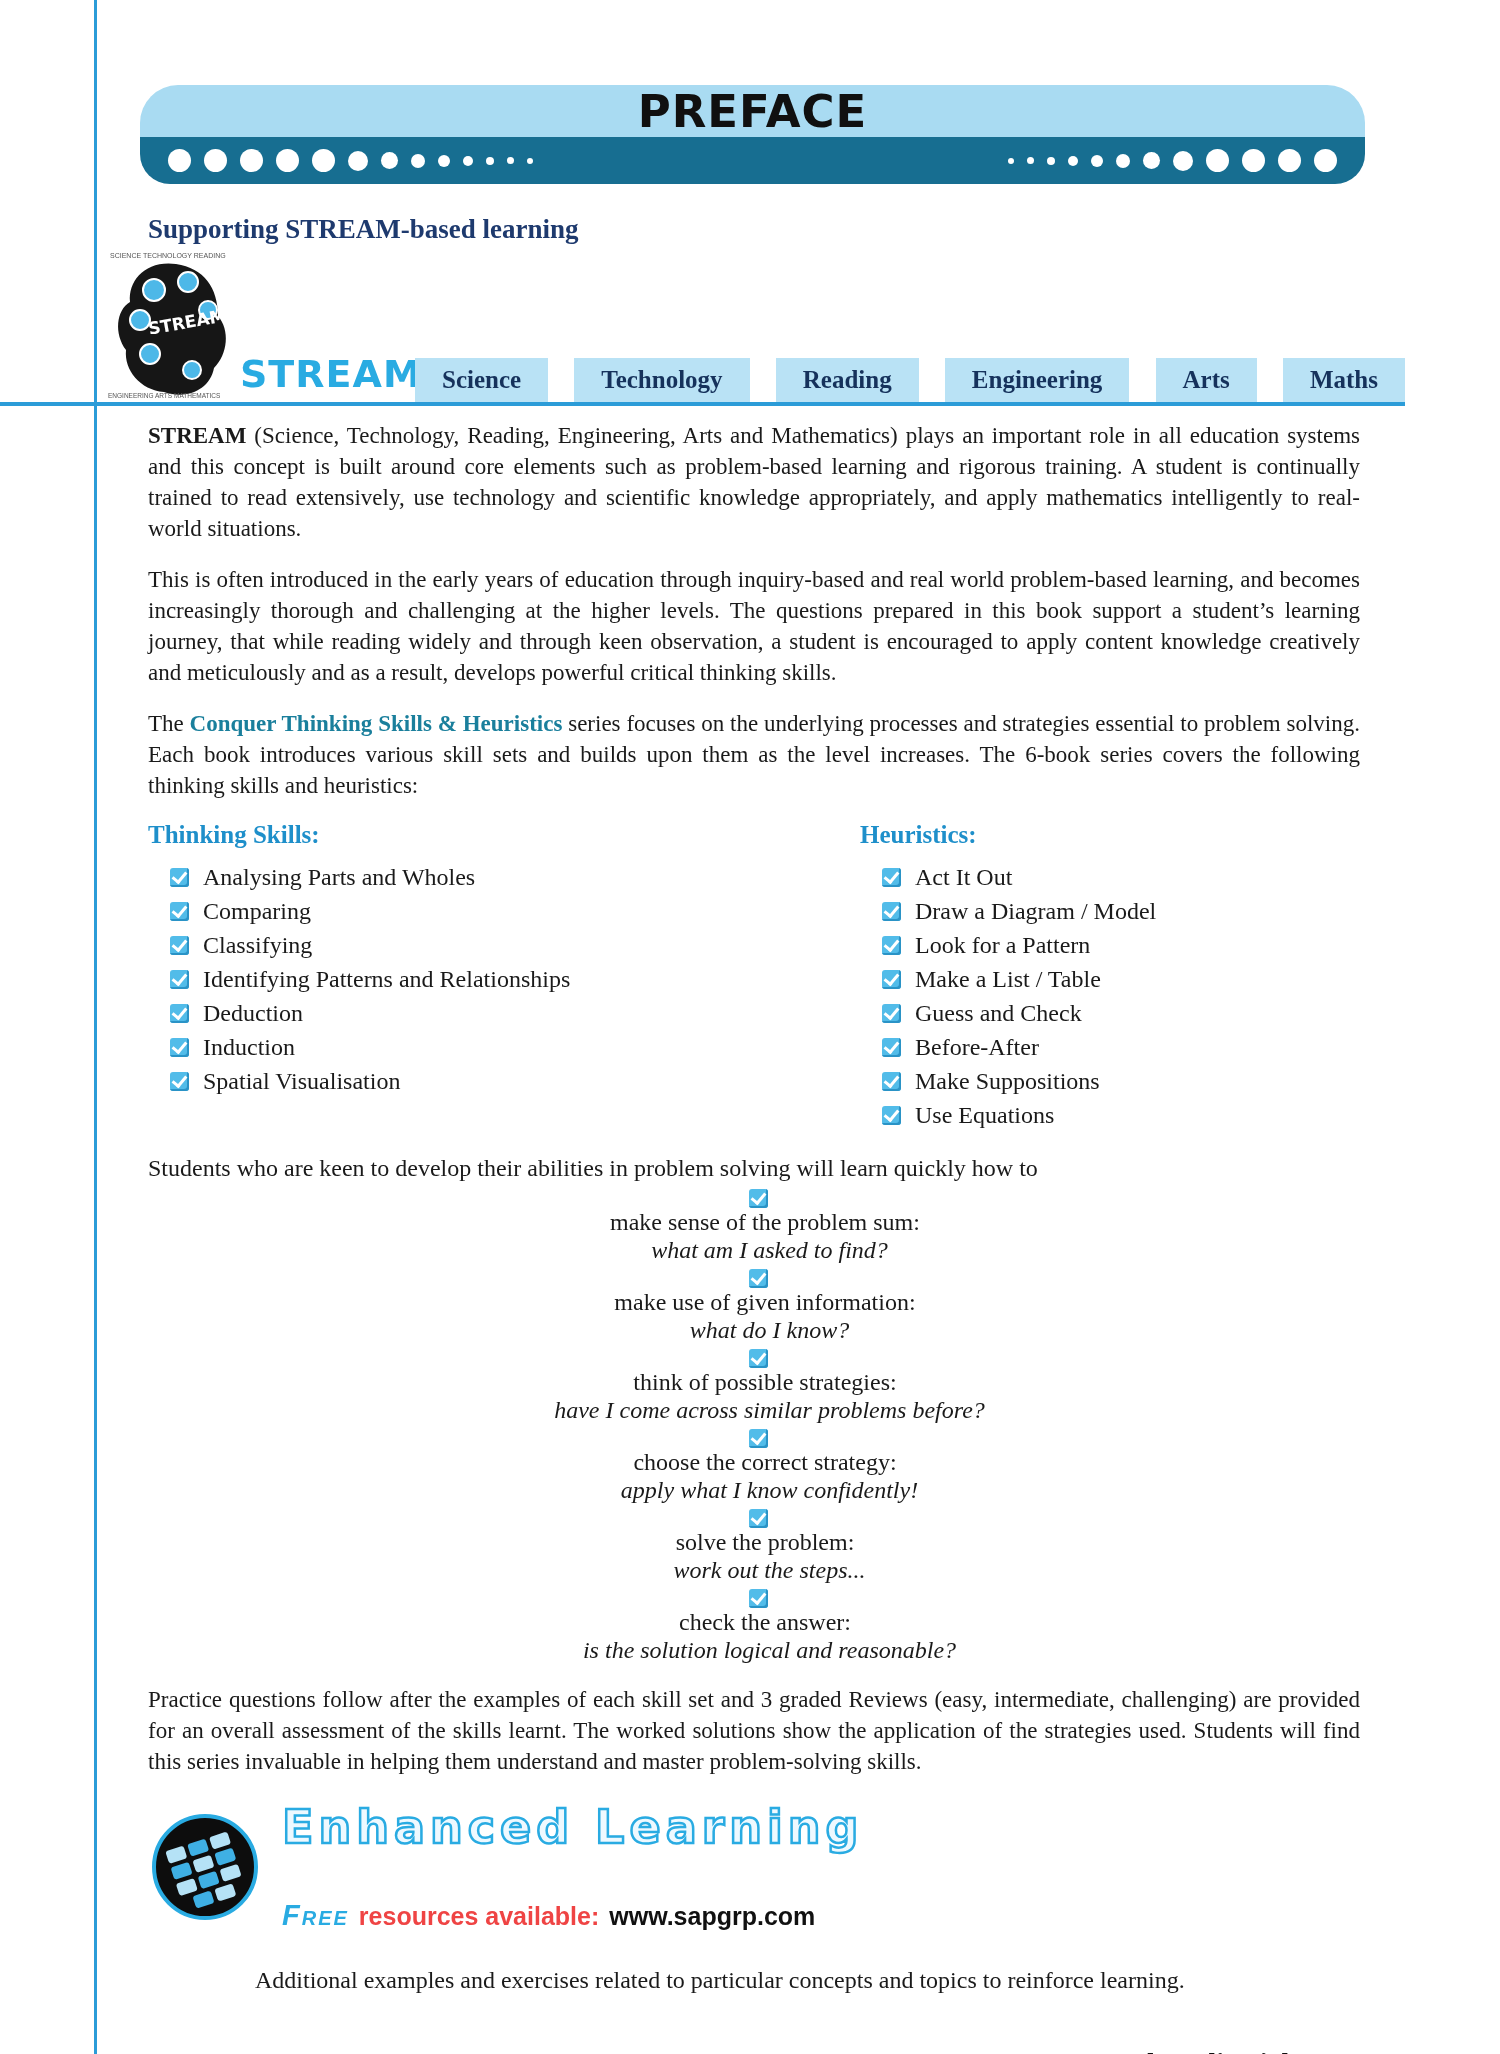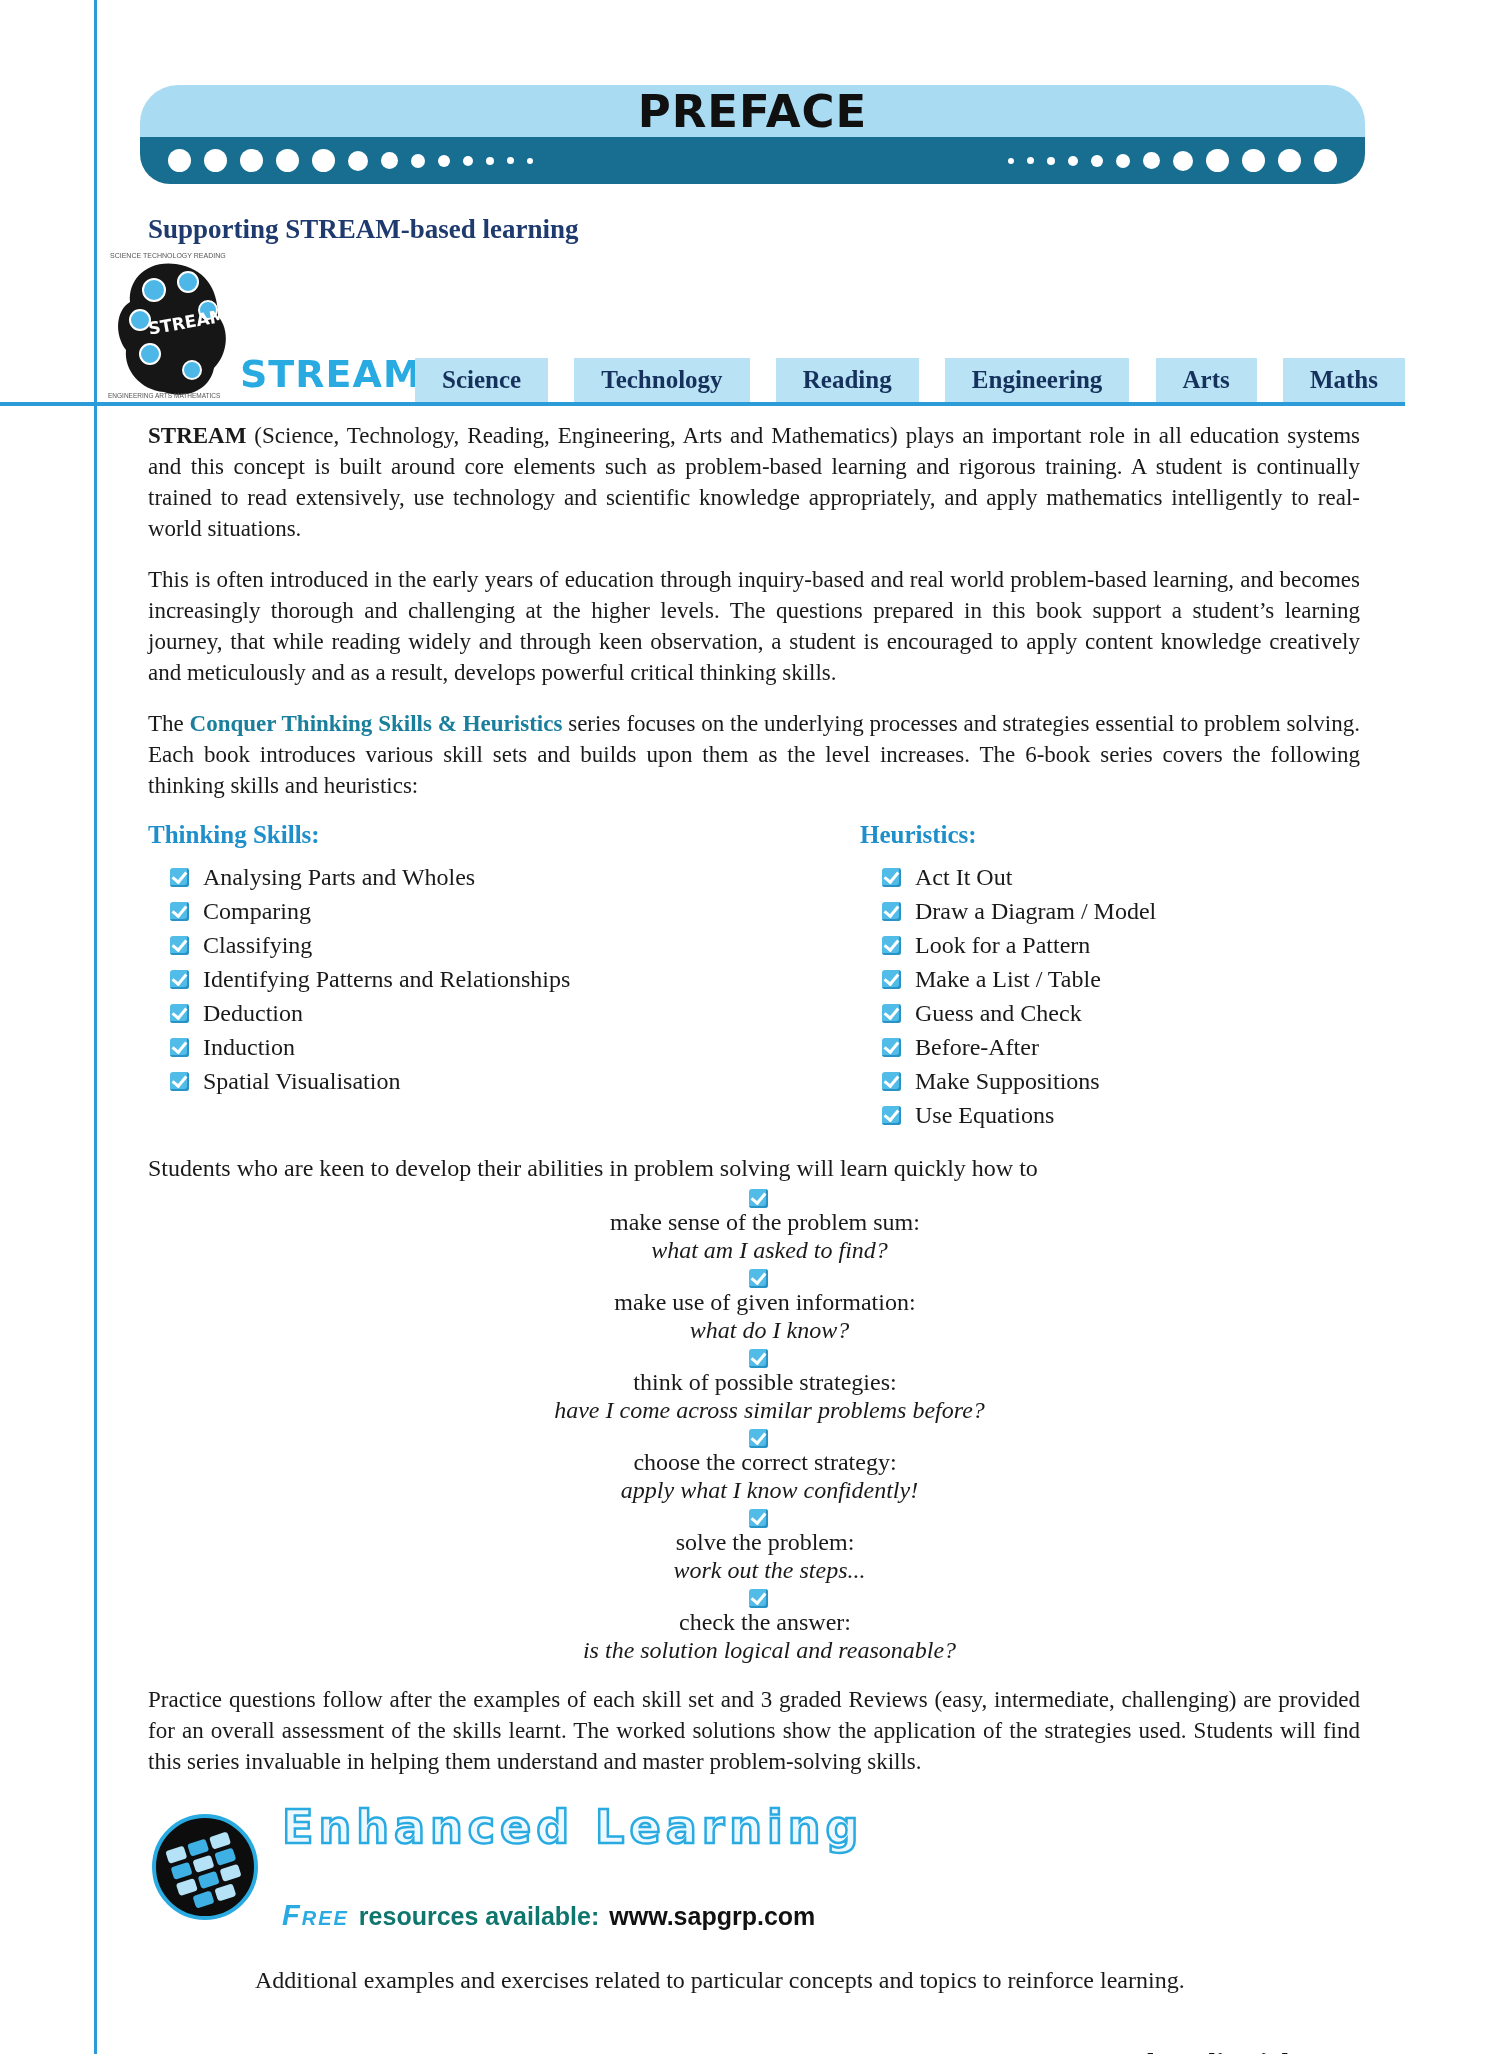--- a/index.html
+++ b/index.html
@@ -55,21 +55,21 @@
   .abilities .li{margin:5px 0 5px 22px;flex-direction:column;}
   .it{font-style:italic;margin-left:9px;}
 
   
   .enhanced{display:flex;align-items:center;gap:22px;margin:24px 140px 0 150px;}
   .el-text{display:flex;flex-direction:column;gap:40px;}
   .el-title{font-family:"DejaVu Sans",sans-serif;font-weight:bold;font-size:46px;letter-spacing:5px;
     color:#eef9ff;-webkit-text-stroke:2.5px #29abe2;line-height:52px;}
   .free-line{margin-top:6px;font-family:"Liberation Sans",sans-serif;font-size:25px;display:flex;align-items:baseline;gap:10px;}
   .free{color:#29abe2;font-style:italic;font-weight:bold;font-variant:small-caps;letter-spacing:2px;font-size:29px;}
-  .res{color:#0f766e;font-weight:bold;text-align:right;}
+  .res{color:#ef4444;font-weight:bold;text-align:right;}
   .url{color:#111;font-weight:bold;}
   .additional{margin:32px 140px 0 255px;font-size:24px;line-height:33px;text-align:justify;}
 
   .editorial{margin:50px 140px 0 0;text-align:right;font-weight:bold;font-size:28px;color:#101010;}
 </style>
 </head>
 <body>
 
 <div class="left-rule"></div>
 

